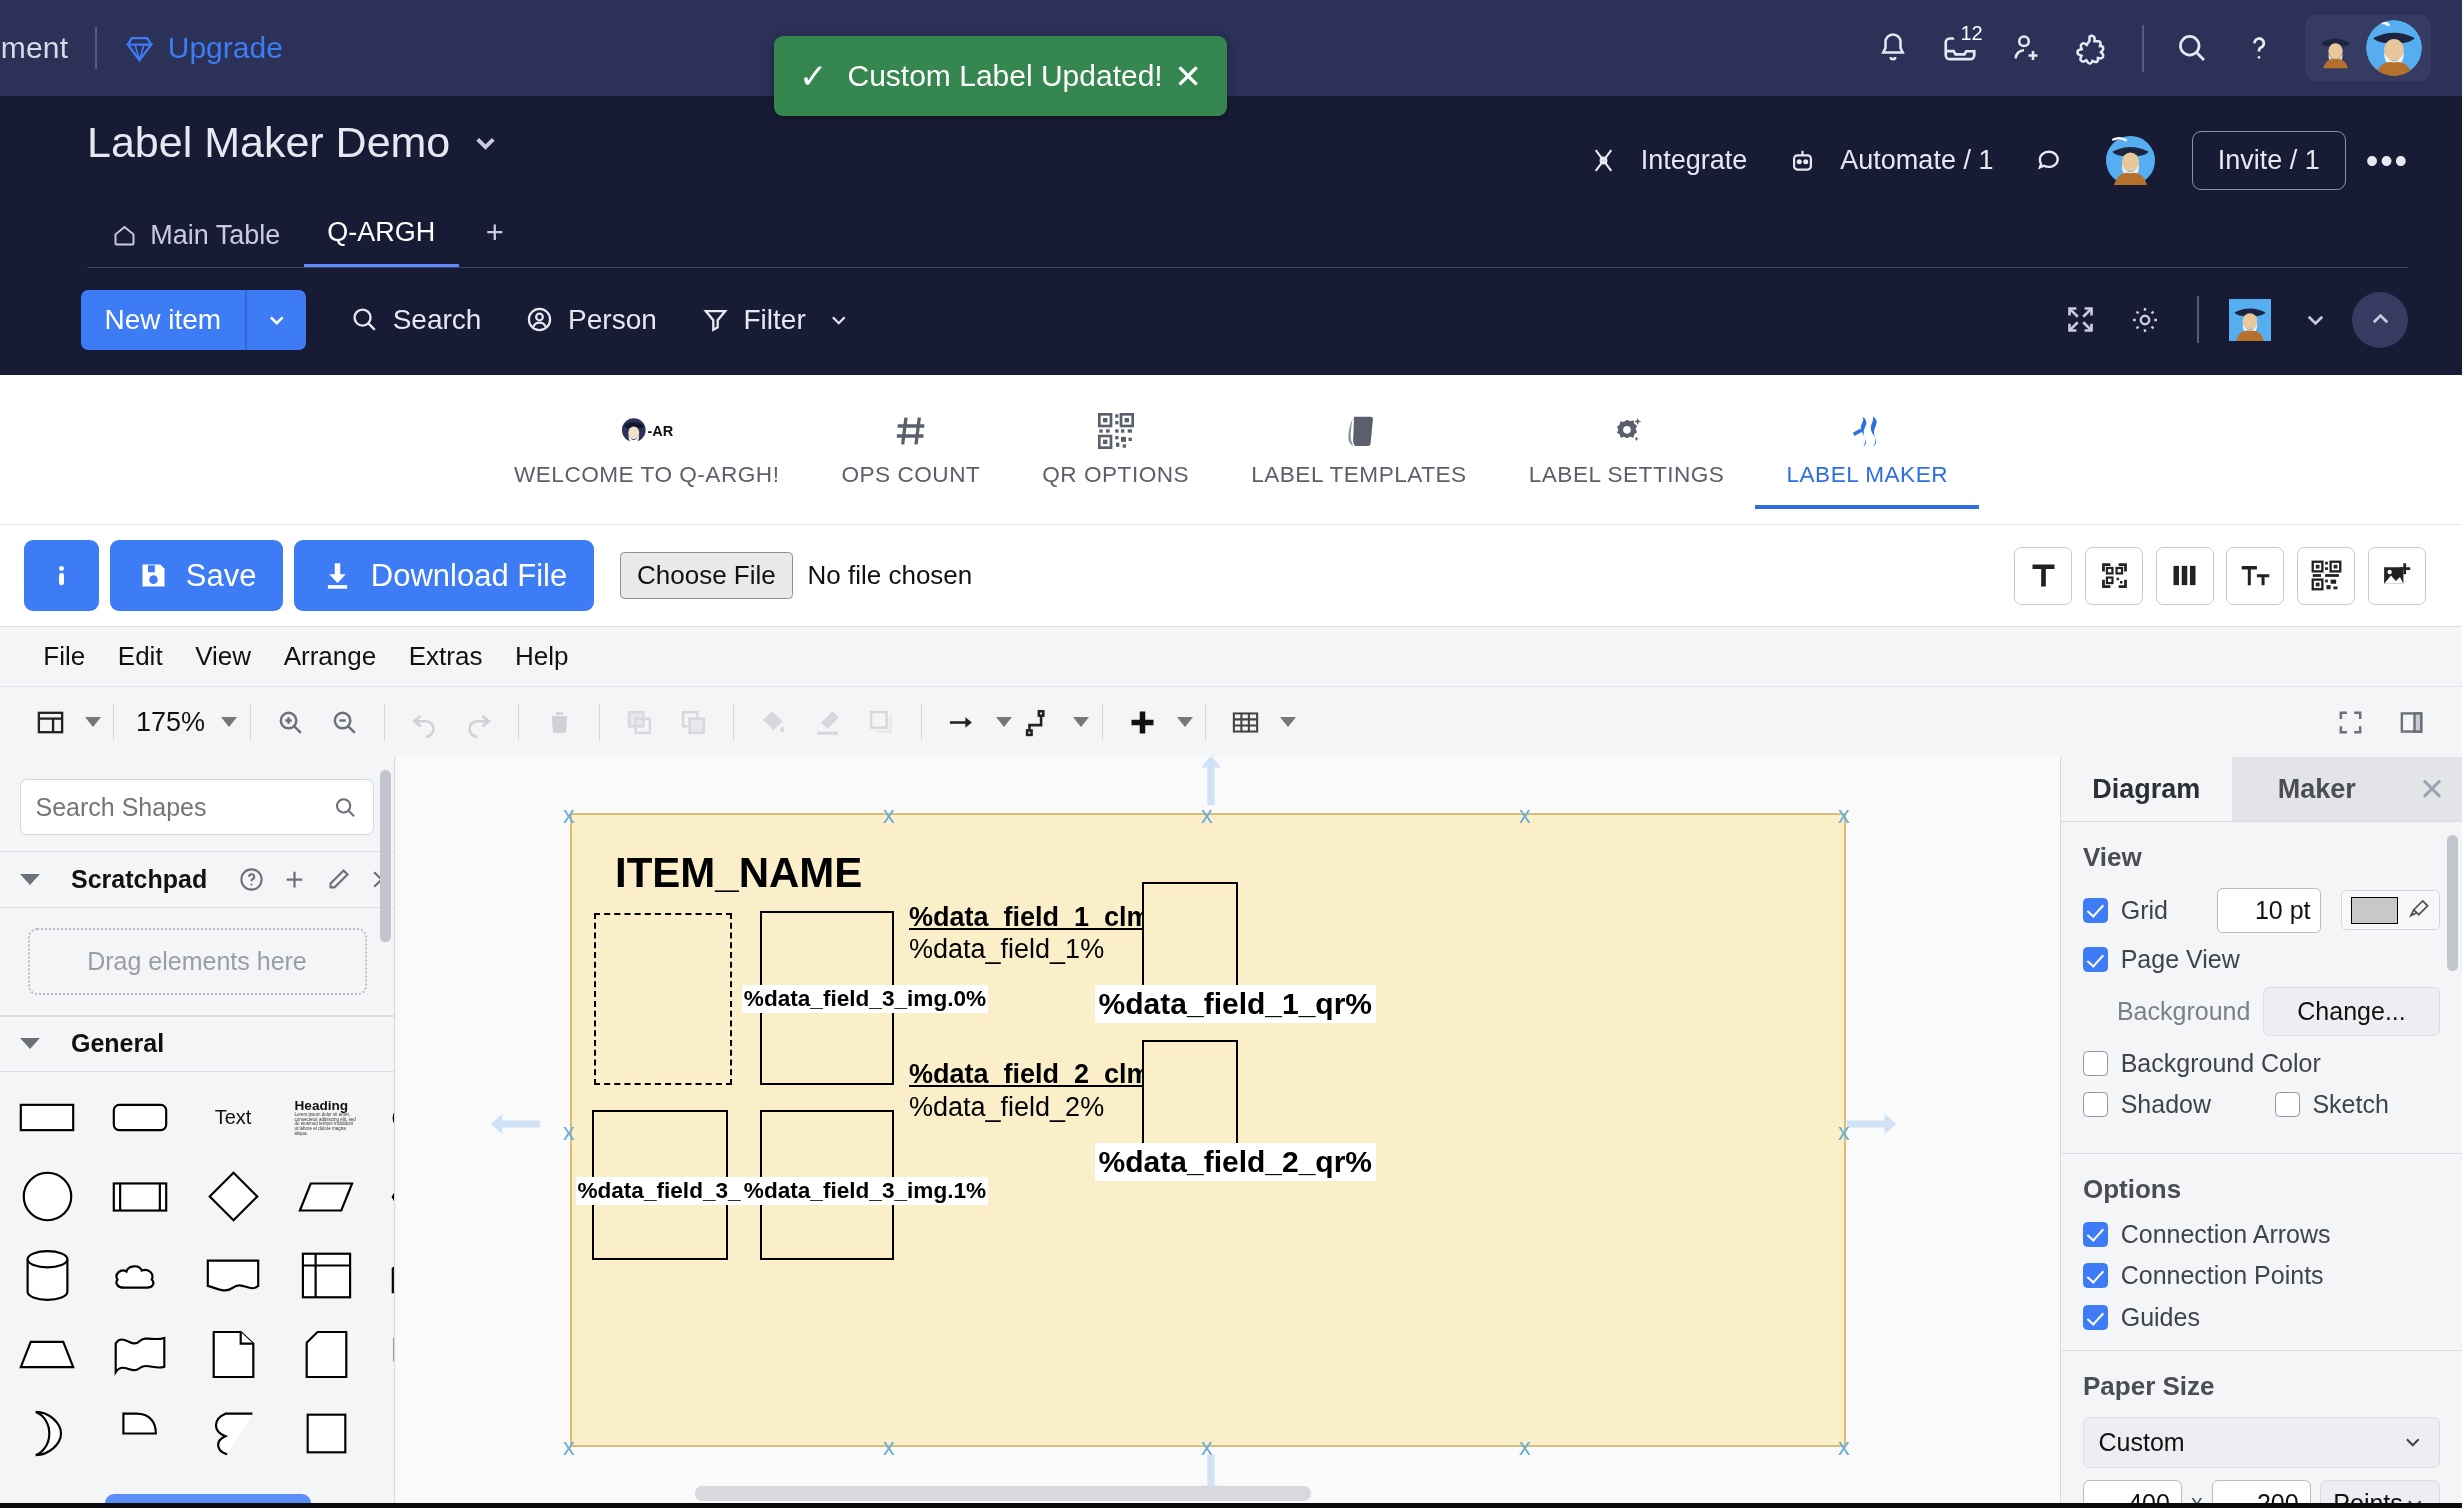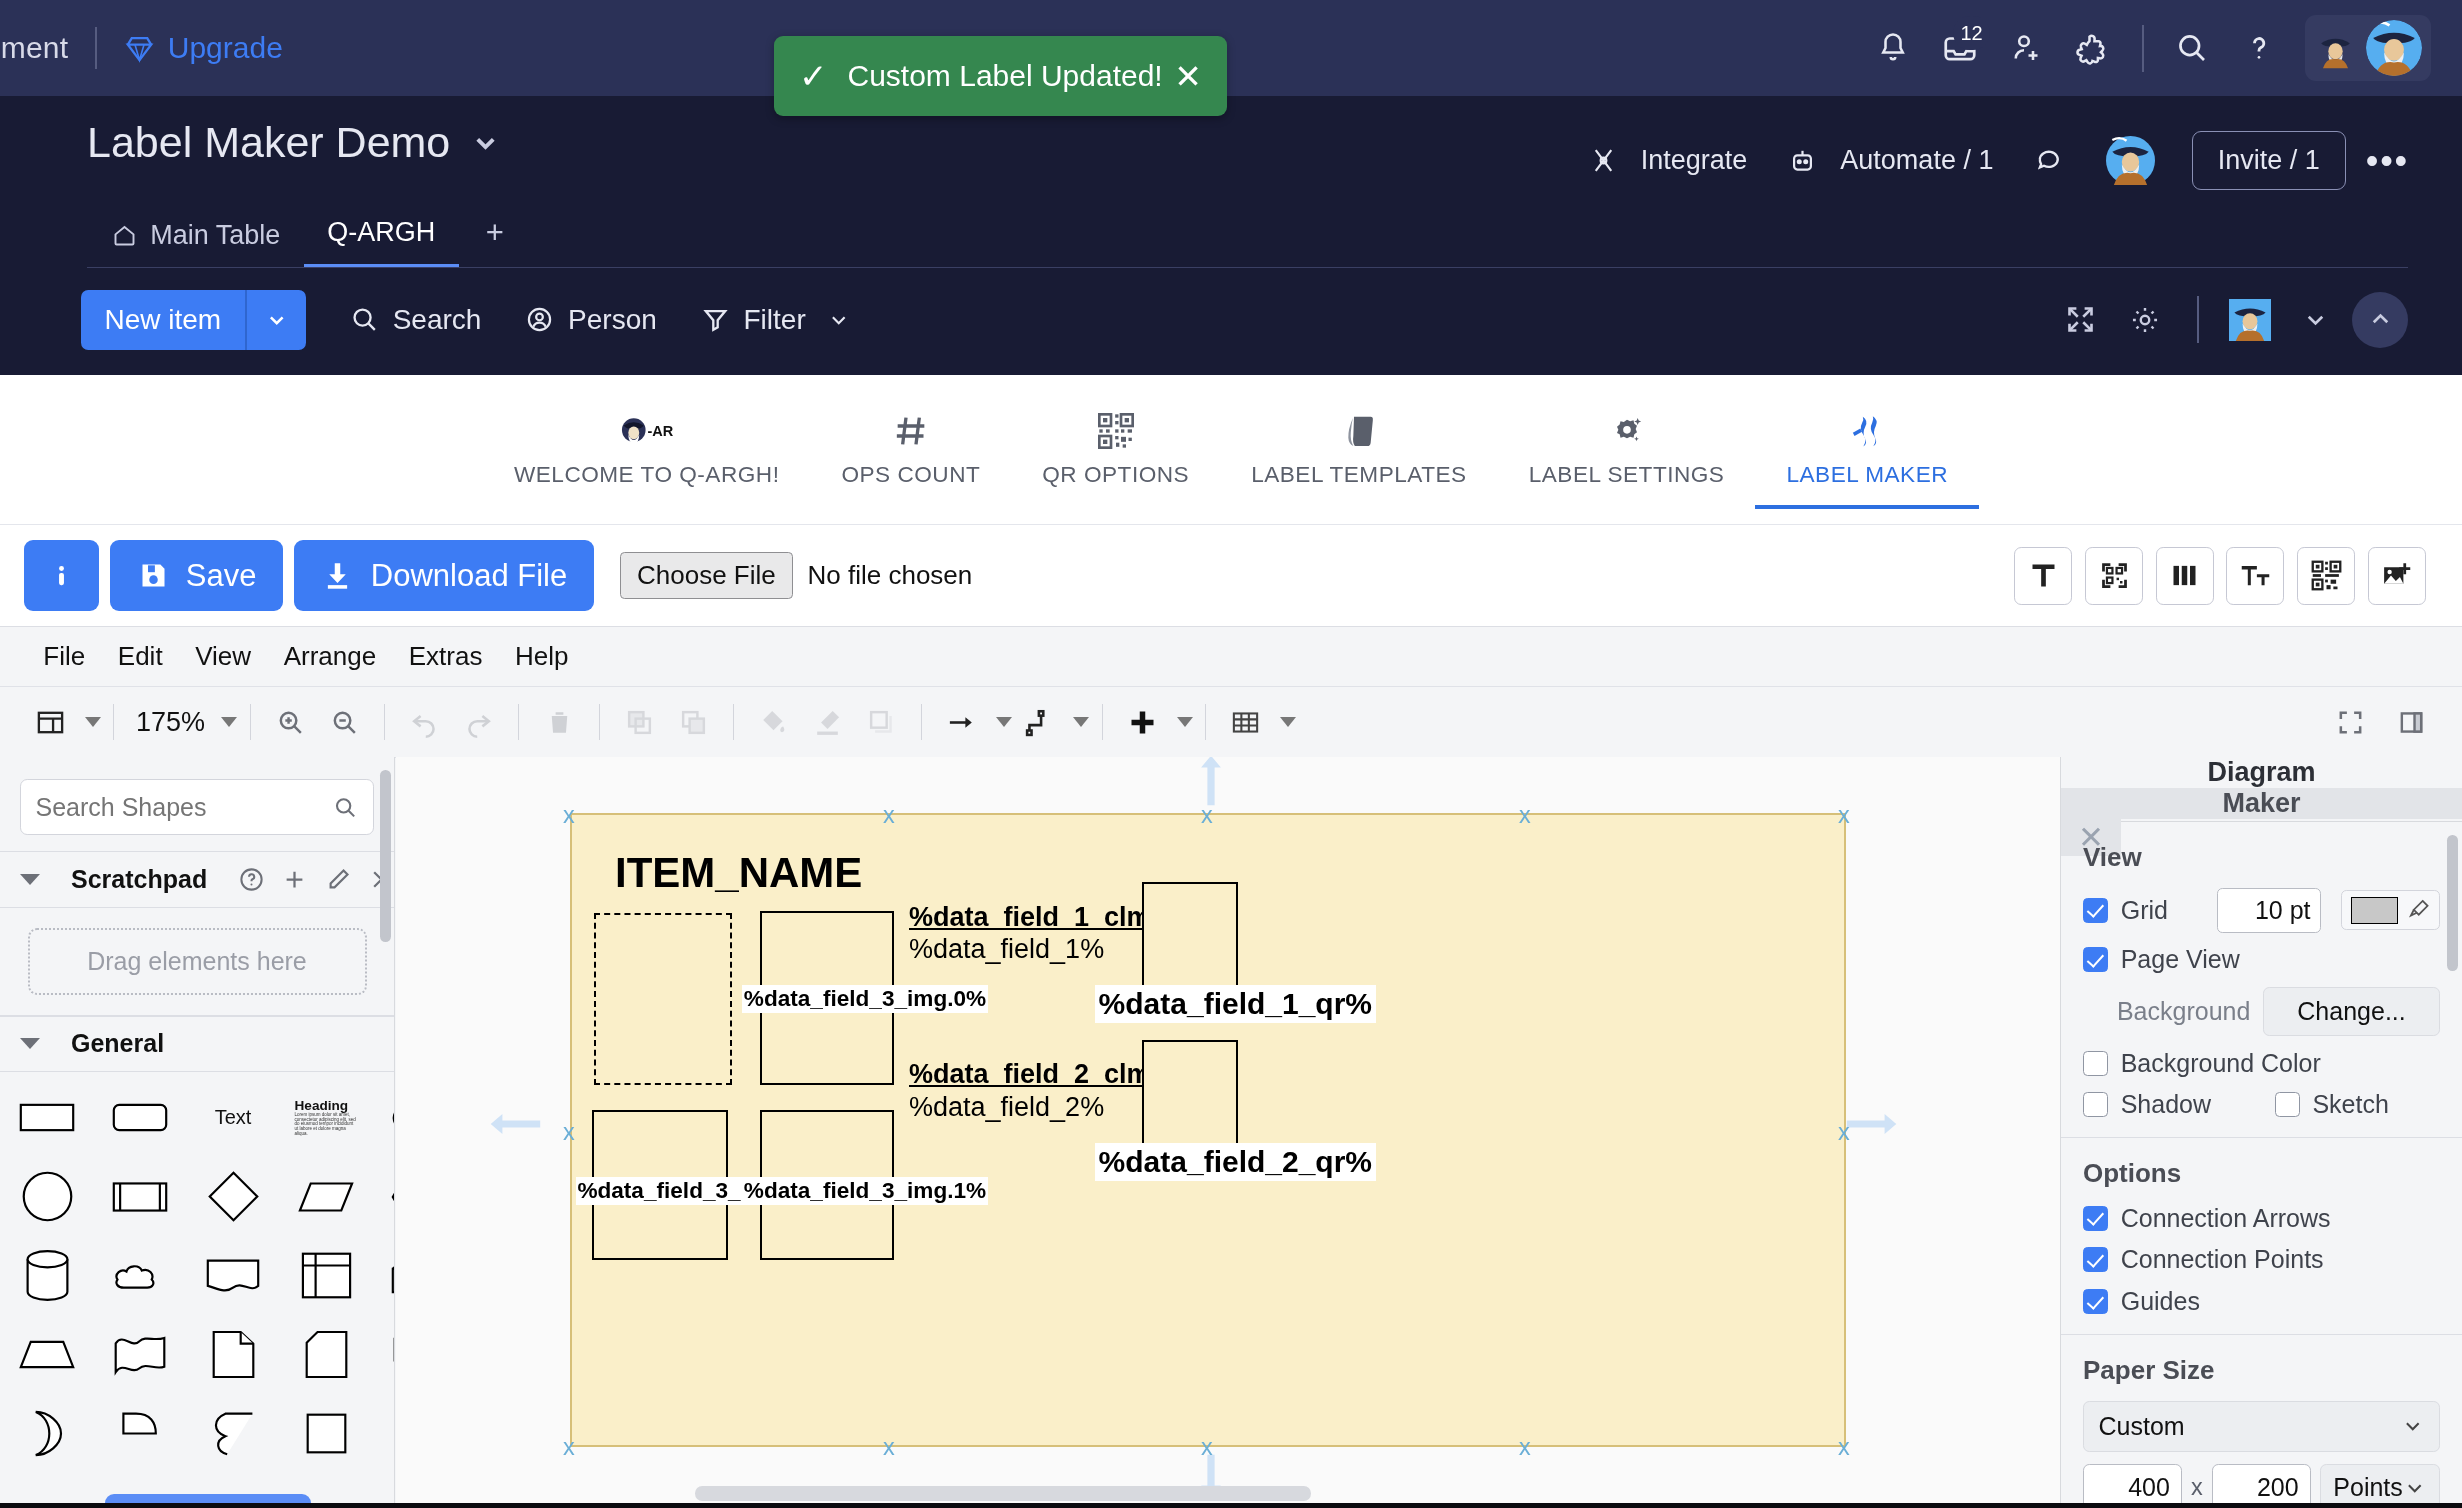--- a/index.html
+++ b/index.html
@@ -276,21 +276,21 @@
   #hscroll {
     position: absolute; left: 299px; bottom: 7.2px; width: 616px; height: 14.5px;
     background: #d7d9de; border-radius: 7.2px;
   }
 
   
   #format {
     position: absolute; right: 0; top: 130px; width: 402px; bottom: 0;
     background: #f4f5f7; border-left: 0.9px solid #d8dade;
   }
-  #fmt-tabs { display: flex; height: 65px; border-bottom: 0.9px solid #d8dade; flex-direction: column; }
+  #fmt-tabs { display: flex; height: 65px; border-bottom: 0.9px solid #d8dade; }
   .fmt-tab {
     flex: 1; display:flex; align-items:center; justify-content:center;
     font-size: 27px; font-weight: bold; color: #4a4d55; cursor: pointer;
   }
   .fmt-tab.active { background: #f4f5f7; color: #2c2f36; }
   .fmt-tab.inactive { background: #e2e4e8; }
   .fmt-close { width: 60px; display:flex;align-items:center;justify-content:center;
     background:#e2e4e8; color:#9aa3b0; font-size: 31px; cursor:pointer;}
   .fmt-sec { padding: 20px 22px 18px 22px; border-bottom: 0.9px solid #dcdee4; }
   .fmt-h { font-size: 26px; font-weight: bold; color: #4a4d55; margin-bottom: 14.5px; }
@@ -1164,21 +1164,21 @@
         <span style="width:25px"></span>
         <span class="rl muted">Background</span>
         <span class="btn-change">Change...</span>
       </div>
 
       <div class="row">
         <span class="cb"></span>
         <span class="rl">Background Color</span>
       </div>
 
-      <div class="row" style="margin-bottom:0">
+      <div class="row" style="margin-bottom:16px">
         <span class="cb"></span>
         <span class="rl">Shadow</span>
         <span class="cb" style="margin-left:51px"></span>
         <span class="rl">Sketch</span>
       </div>
     </div>
 
     <div class="fmt-sec">
       <div class="fmt-h">Options</div>
       <div class="row">

